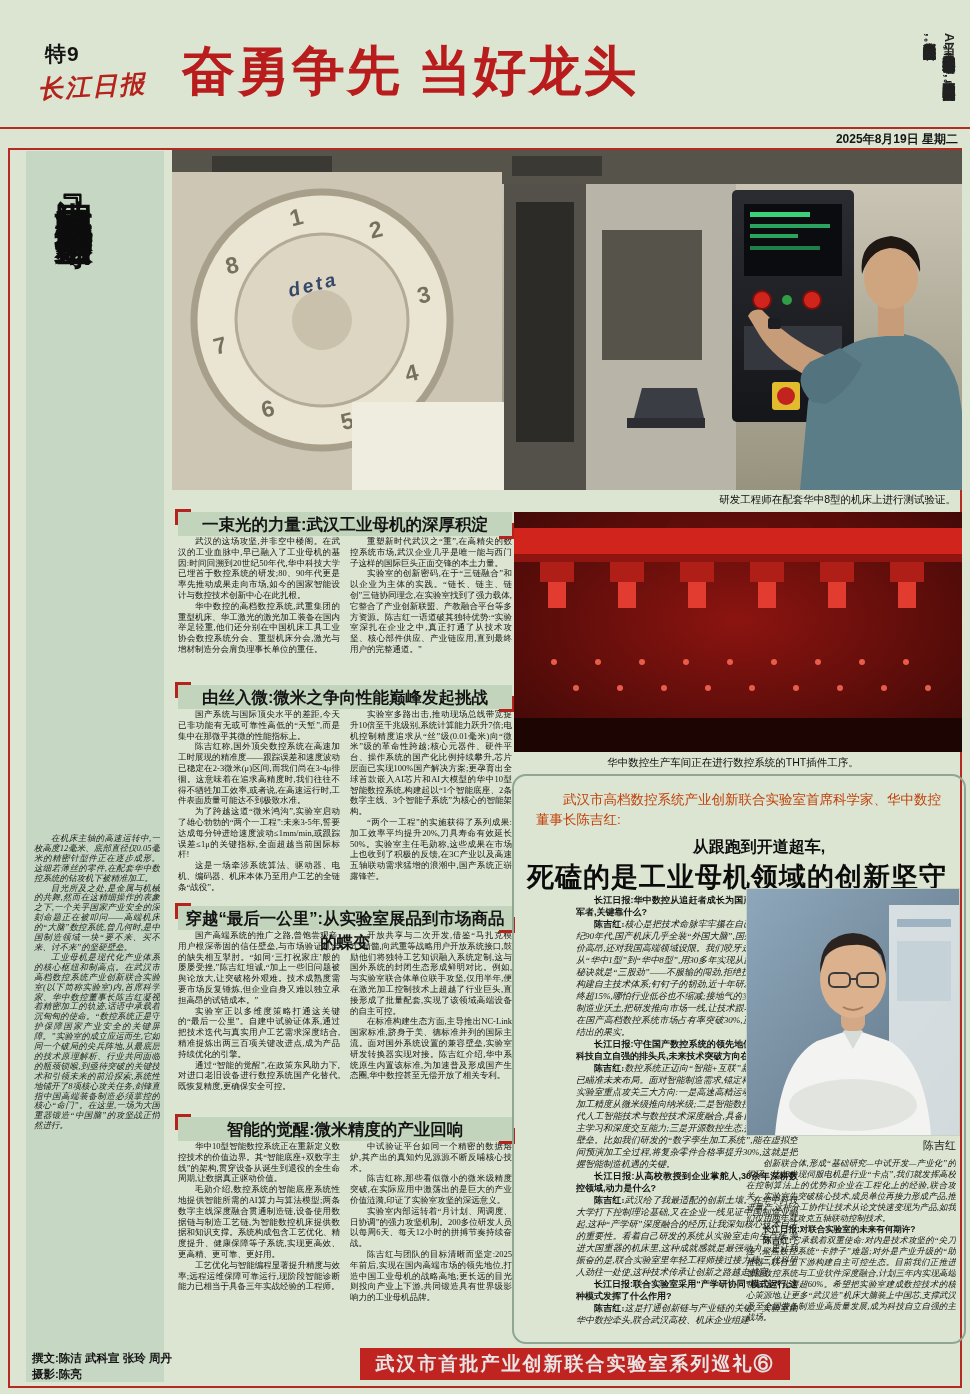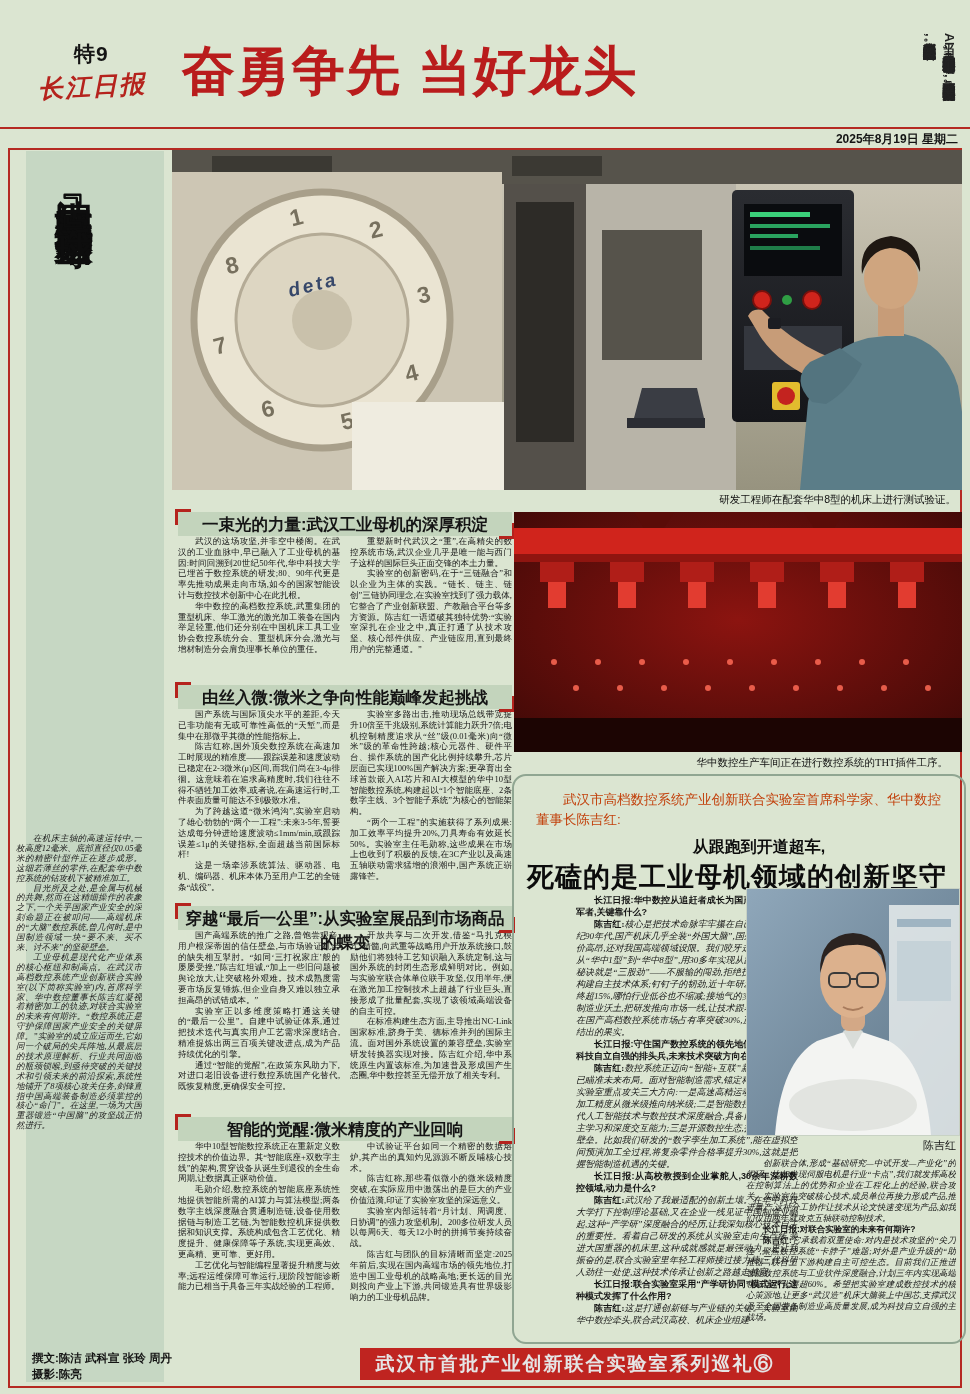--- a/index.html
+++ b/index.html
@@ -1,47 +1,47 @@
 <!DOCTYPE html>
 <html><head>
 <meta charset="utf-8">
 <style>
   html,body{margin:0;padding:0;background:#e9ebe0;}
   #paper{position:relative;width:970px;height:1394px;background:#dbe5d1;overflow:hidden;
          font-family:"Liberation Sans",sans-serif;color:#141414;}
   
-  .edition{position:absolute;left:74px;top:40px;font-size:21px;font-weight:bold;letter-spacing:1px;}
+  .edition{position:absolute;left:45px;top:40px;font-size:21px;font-weight:bold;letter-spacing:1px;}
   .masthead{position:absolute;left:38px;top:70px;font-size:25px;font-weight:bold;color:#b5231d;
             font-family:"Liberation Serif",serif;font-style:italic;transform:rotate(-3deg);letter-spacing:2px;}
   .banner-title{position:absolute;left:170px;top:36px;width:480px;text-align:center;
                 font-size:53px;font-weight:900;color:#b91c1c;letter-spacing:2px;white-space:nowrap;}
   .lede{position:absolute;left:662px;top:8px;width:296px;height:120px;
         writing-mode:vertical-rl;font-size:12.5px;line-height:19.5px;font-weight:bold;color:#222;}
   .lede p{margin:0;text-indent:2em;}
   .top-rule{position:absolute;left:0;top:127px;width:970px;height:2px;background:#b52a22;}
   .date-line{position:absolute;right:12px;top:131px;font-size:12px;font-weight:bold;}
   
   .content-frame{position:absolute;left:8px;top:148px;width:950px;height:1236px;border:2px solid #b52a22;}
   
   .side-strip{position:absolute;left:26px;top:151px;width:138px;height:1231px;background:#c6d7c3;}
   .side-headline{position:absolute;left:48px;top:170px;height:625px;writing-mode:vertical-rl;
                  font-size:38px;font-weight:900;letter-spacing:2px;color:#0d0d0d;}
-  .side-intro{position:absolute;left:16px;top:834px;width:126px;height:438px;overflow:hidden;
+  .side-intro{position:absolute;left:34px;top:834px;width:126px;height:438px;overflow:hidden;
               font-family:"Liberation Serif",serif;font-style:italic;font-size:8.5px;line-height:9.9px;
               text-align:justify;color:#1c1c1c;}
   .side-intro p{margin:0;text-indent:2em;}
   .credits{position:absolute;left:32px;top:1350px;font-size:11.5px;line-height:16px;font-weight:bold;}
   .credits p{margin:0;text-indent:0;}
   
   .main-photo{position:absolute;left:172px;top:150px;width:790px;height:340px;}
   .main-photo svg,.workshop-photo svg,.portrait svg{display:block;width:100%;height:100%;}
   .caption{font-size:10.5px;color:#111;}
   .main-caption{position:absolute;right:14px;top:493px;width:420px;text-align:right;}
   .workshop-photo{position:absolute;left:514px;top:512px;width:448px;height:240px;}
-  .workshop-caption{position:absolute;left:518px;top:756px;width:430px;text-align:right;font-family:Liberation Serif, serif;}
+  .workshop-caption{position:absolute;left:518px;top:756px;width:430px;text-align:center;}
   
   .article-col{position:absolute;left:178px;top:512px;width:334px;}
   .sec{margin-bottom:9px;}
   .sec-head{position:relative;background:#c3d4bc;height:24px;line-height:24px;text-align:center;
             font-size:16.5px;font-weight:900;}
   .sec-head::before{content:"";position:absolute;left:-3px;top:-3px;width:13px;height:13px;
             border-left:3px solid #b5231d;border-top:3px solid #b5231d;}
   .sec-head::after{content:"";position:absolute;right:-3px;bottom:-3px;width:13px;height:13px;
             border-right:3px solid #b5231d;border-bottom:3px solid #b5231d;}
   .sec-body{column-count:2;column-gap:10px;font-family:"Liberation Serif",serif;font-size:8.5px;
@@ -84,21 +84,21 @@
   <div class="top-rule"></div>
   <div class="date-line">2025年8月19日 星期二</div>
 
   <div class="content-frame"></div>
 
   <div class="side-strip"></div>
   <div class="side-headline">让中国机床用『武汉大脑』对话全球</div>
   <div class="side-intro">
       <p>在机床主轴的高速运转中,一枚高度12毫米、底部直径仅0.05毫米的精密针型件正在逐步成形。这细若薄丝的零件,在配套华中数控系统的钻攻机下被精准加工。</p>
       <p>目光所及之处,是金属与机械的共舞,然而在这精细操作的表象之下,一个关乎国家产业安全的深刻命题正在被叩问——高端机床的“大脑”数控系统,曾几何时,是中国制造领域一块“要不来、买不来、讨不来”的坚硬壁垒。</p>
-      <p>工业母机是现代化产业体系的核心枢纽和制高点。在武汉市高档数控系统产业创新联合实验室(以下简称实验室)内,首席科学家、华中数控董事长陈吉红凝视着精密加工的轨迹,对联合实验室的未来有何期许。“数控系统正是守护保障国家产业安全的关键屏障。”实验室的成立应运而生,它如同一个破局的尖兵阵地,从最底层的技术原理解析、行业共同面临的瓶颈锁喉,到亟待突破的关键技术和引领未来的前沿探索,系统性地铺开了8项核心攻关任务,剑锋直指中国高端装备制造必须掌控的核心“命门”。在这里,一场为大国重器锻造“中国脑”的攻坚战正悄然进行。</p>
+      <p>工业母机是现代化产业体系的核心枢纽和制高点。在武汉市高档数控系统产业创新联合实验室(以下简称实验室)内,首席科学家、华中数控董事长陈吉红凝视着精密加工的轨迹,话语中承载着沉甸甸的使命。“数控系统正是守护保障国家产业安全的关键屏障。”实验室的成立应运而生,它如同一个破局的尖兵阵地,从最底层的技术原理解析、行业共同面临的瓶颈锁喉,到亟待突破的关键技术和引领未来的前沿探索,系统性地铺开了8项核心攻关任务,剑锋直指中国高端装备制造必须掌控的核心“命门”。在这里,一场为大国重器锻造“中国脑”的攻坚战正悄然进行。</p>
     </div>
   <div class="credits">
       <p>撰文:陈洁 武科宣 张玲 周丹</p>
       <p>摄影:陈亮</p>
     </div>
 
   <div class="main-photo">
     <svg viewBox="0 0 790 340" preserveAspectRatio="none">
       <defs>
         <linearGradient id="gmain" x1="0" y1="0" x2="0" y2="1">

